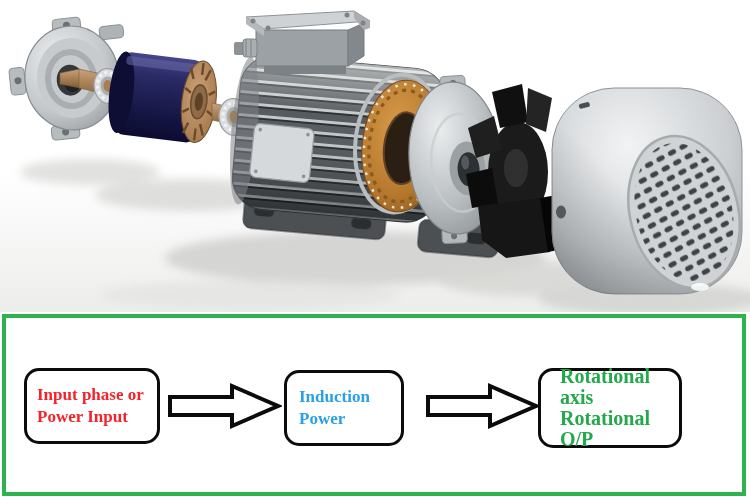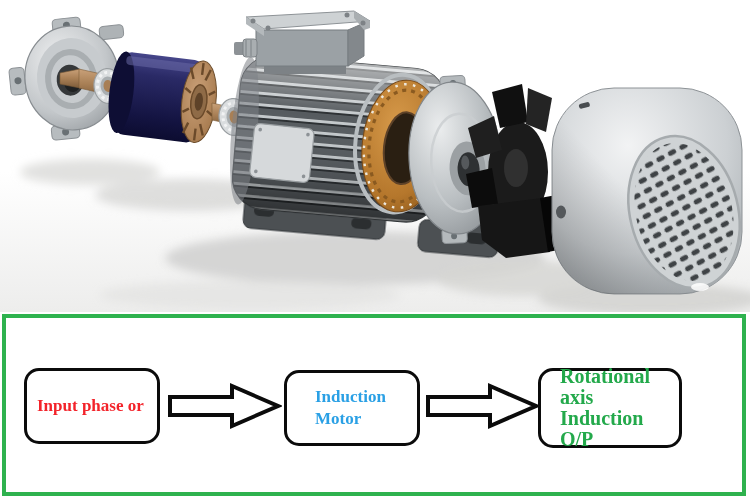--- a/index.html
+++ b/index.html
@@ -15,21 +15,21 @@
     border:4px solid var(--frame-green, #2eb24e); background:#fff;
   }
   .fbox {
     position:absolute; box-sizing:border-box; background:#fff;
     border:3.5px solid var(--box-border, #0b0b0b); border-radius:15px;
     display:flex; flex-direction:column; justify-content:center;
     font-weight:bold; font-size:17px; line-height:22px;
   }
   .fbox .line { white-space:pre-wrap; }
   #box-power  { left:18px;  top:50px; width:136px; height:76px; padding-left:10px; color:var(--power-red, #f3232a); }
-  #box-motor  { left:278px; top:52px; width:136px; height:76px; padding-left:28px; color:var(--motor-blue, #2aa0e5); }
+  #box-motor  { left:278px; top:52px; width:120px; height:76px; padding-left:12px; color:var(--motor-blue, #2aa0e5); }
   #box-output { left:532px; top:50px; width:144px; height:80px; padding-left:19px;  color:var(--output-green, #23a94b); font-size:20px; line-height:21px; }
   .arrow-svg { position:absolute; width:116px; height:48px; }
   #arrow-1 { left:160px; top:64px; }
   #arrow-2 { left:418px; top:64px; }
 </style>
 </head>
 <body>
 
 <div class="stage">
 
@@ -252,34 +252,35 @@
         <ellipse cx="684" cy="212" rx="48" ry="70" fill="url(#grille)"></ellipse>
       </g>
       <ellipse cx="700" cy="287" rx="9" ry="4" fill="#ffffff" opacity="0.85"></ellipse>
     </g>
   </svg>
 
   <div class="flow-frame">
 
     <div class="fbox" id="box-power">
       <div class="line">Input phase or</div>
+      <div class="line">Power Input</div>
     </div>
 
     <svg class="arrow-svg" id="arrow-1" viewBox="0 0 116 48">
       <polygon points="4,15 66,15 66,4 112,24 66,44 66,33 4,33" fill="#ffffff" stroke="#0b0b0b" stroke-width="4"></polygon>
     </svg>
 
     <div class="fbox" id="box-motor">
       <div class="line">Induction</div>
-      <div class="line">Motor</div>
+      <div class="line">Power</div>
     </div>
 
     <svg class="arrow-svg" id="arrow-2" viewBox="0 0 116 48">
       <polygon points="4,15 66,15 66,4 112,24 66,44 66,33 4,33" fill="#ffffff" stroke="#0b0b0b" stroke-width="4"></polygon>
     </svg>
 
     <div class="fbox" id="box-output">
       <div class="line">Rotational  axis</div>
-      <div class="line">Induction O/P</div>
+      <div class="line">Rotational O/P</div>
     </div>
 
   </div>
 </div>
 
 </body></html>

